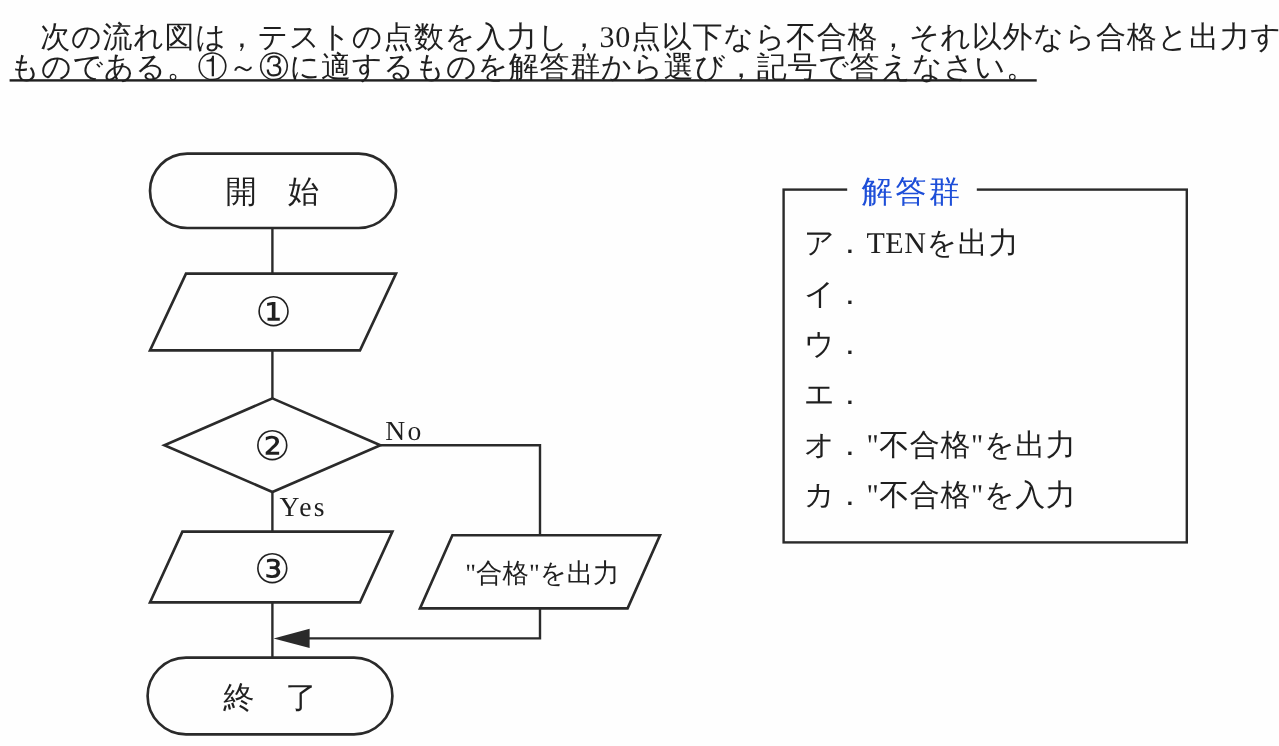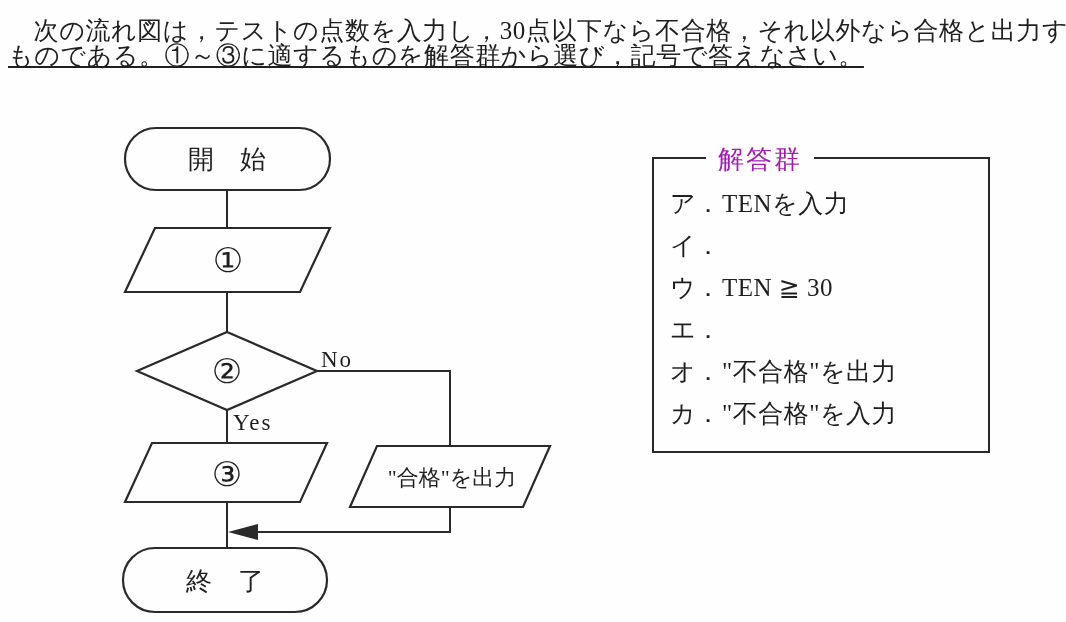--- a/index.html
+++ b/index.html
@@ -87,21 +87,21 @@
     background: #fefefe;
   }
   .answer-title {
     position: absolute;
     top: -17px;
     left: 52px;
     background: #fefefe;
     padding: 0 12px;
     font-size: 26px;
     letter-spacing: 2px;
-    color: #a21caf;
+    color: #1d4ed8;
     white-space: nowrap;
   }
   .answer-items {
     position: absolute;
     top: 24px;
     left: 16px;
     right: 8px;
   }
   .answer-item {
     height: 42px;
@@ -161,28 +161,27 @@
 
     <rect class="shape" x="123" y="548" width="204" height="64" rx="32" ry="32"></rect>
     <text class="cjk-label" x="225" y="590">終　了</text>
   </svg>
 
   <div class="answer-box">
     <span class="answer-title">解答群</span>
     <div class="answer-items">
       <div class="answer-item">
         <span class="key">ア．</span>
-        <span class="val">TENを入力</span>
+        <span class="val">TENを出力</span>
       </div>
       <div class="answer-item">
         <span class="key">イ．</span>
       </div>
       <div class="answer-item">
         <span class="key">ウ．</span>
-        <span class="val">TEN ≧ 30</span>
       </div>
       <div class="answer-item">
         <span class="key">エ．</span>
       </div>
       <div class="answer-item">
         <span class="key">オ．</span>
         <span class="val">"不合格"を出力</span>
       </div>
       <div class="answer-item">
         <span class="key">カ．</span>

